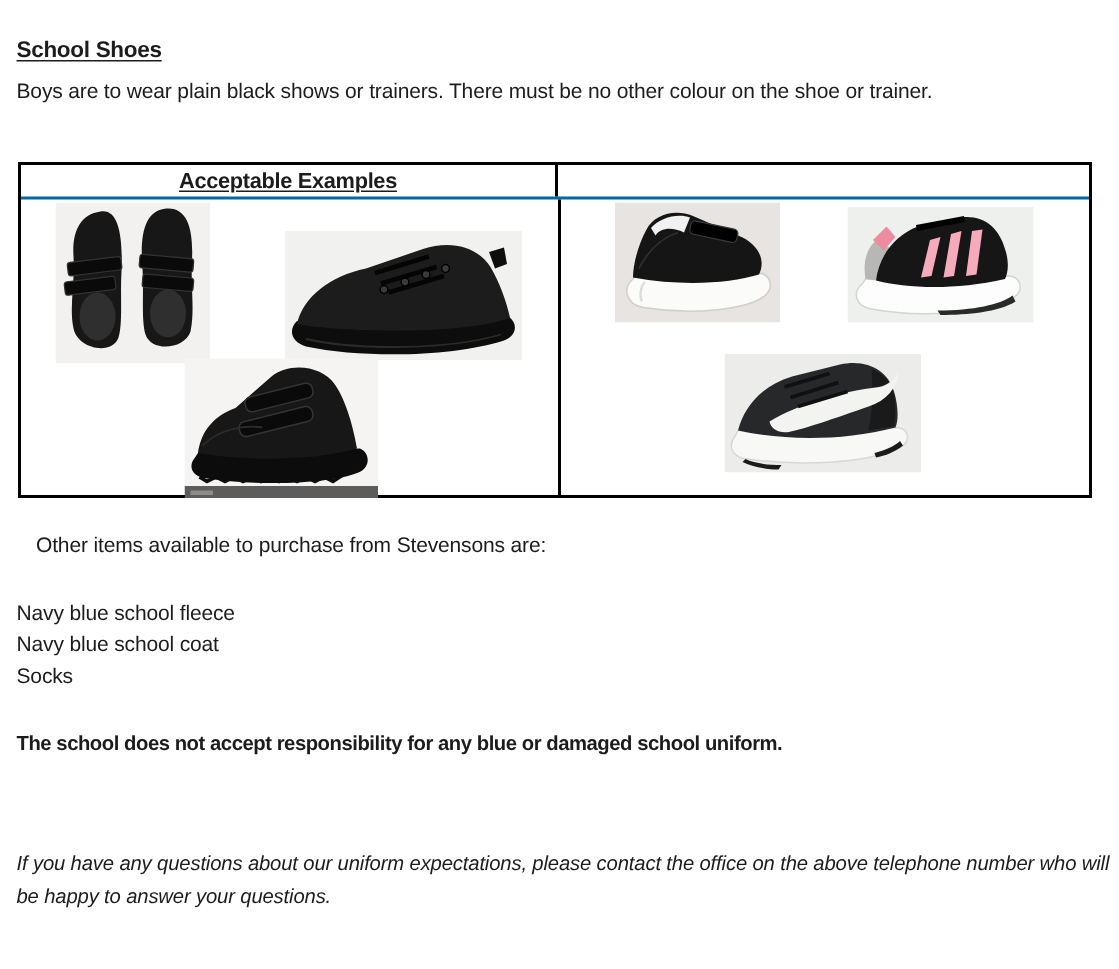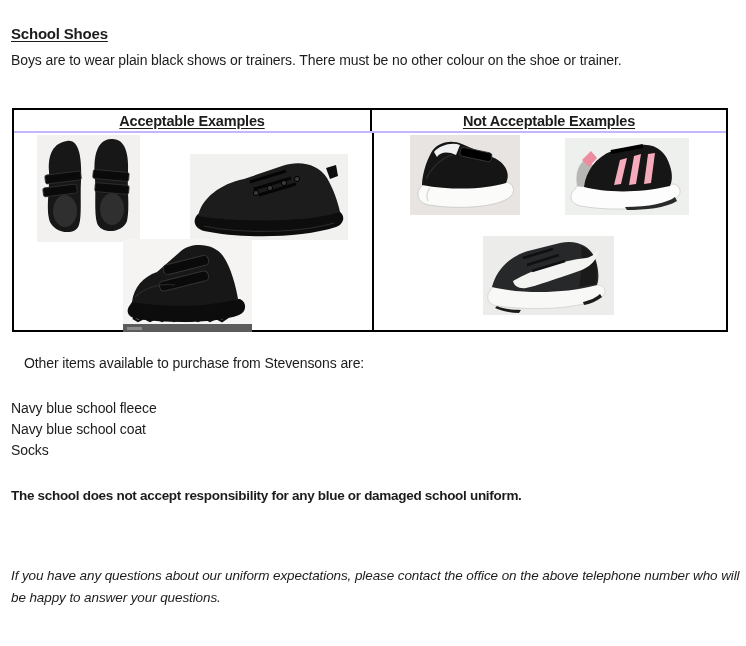--- a/index.html
+++ b/index.html
@@ -13,21 +13,21 @@
     text-underline-offset:2px;letter-spacing:-0.2px;
   }
   .intro{
     position:absolute;left:11px;top:52px;margin:0;
     font-size:14px;white-space:nowrap;letter-spacing:-0.1px;
   }
   .shoe-table{
     position:absolute;left:12px;top:108px;width:716px;height:224px;
     border:2px solid #000;box-sizing:border-box;background:#fff;
   }
-  .thead{display:flex;height:21px;border-bottom:2px solid #c4b5fd;}
+  .thead{display:flex;height:21px;border-bottom:2px solid #0369a1;}
   .th{
     display:flex;align-items:center;justify-content:center;
     font-size:14.5px;font-weight:bold;letter-spacing:-0.2px;
   }
   .th span{text-decoration:underline;text-underline-offset:2px;}
   .th.left{width:358px;border-right:2px solid #000;box-sizing:border-box;}
   .th.right{flex:1;}
   .tbody{position:relative;height:197px;}
   .vline{position:absolute;left:358px;top:0;bottom:0;width:2px;background:#000;}
   figure.shoe{position:absolute;margin:0;padding:0;line-height:0;}
@@ -61,23 +61,20 @@
 <div class="page">
 
   <h1 class="title">School Shoes</h1>
 
   <p class="intro">Boys are to wear plain black shows or trainers. There must be no other colour on the shoe or trainer.</p>
 
   <div class="shoe-table">
     <div class="thead">
       <div class="th left">
         <span>Acceptable Examples</span>
-      </div>
-      <div class="th right">
-        <span>Not Acceptable Examples</span>
       </div>
     </div>
 
     <div class="tbody">
       <div class="vline"></div>
 
       <figure class="shoe img1" role="img" aria-label="Pair of plain black velcro school shoes viewed from above">
         <svg width="103" height="107" viewBox="0 0 103 107" xmlns="http://www.w3.org/2000/svg">
           <rect width="103" height="107" fill="#f2f1f0"></rect>
           <g>

